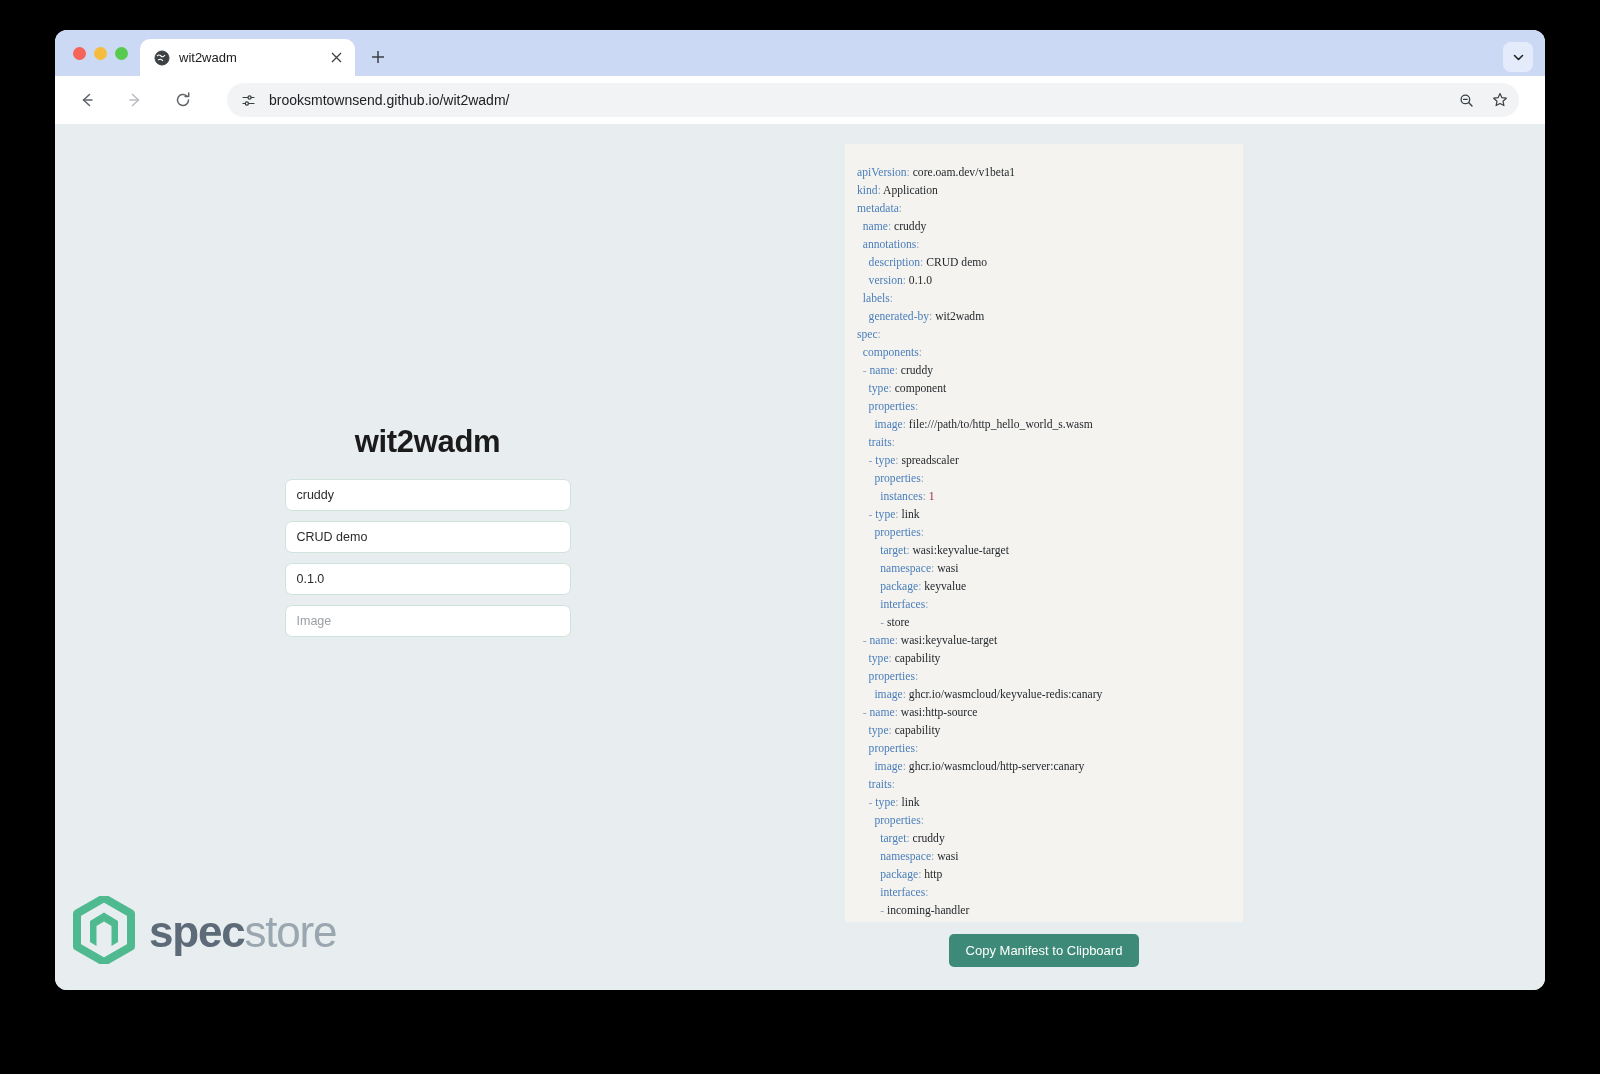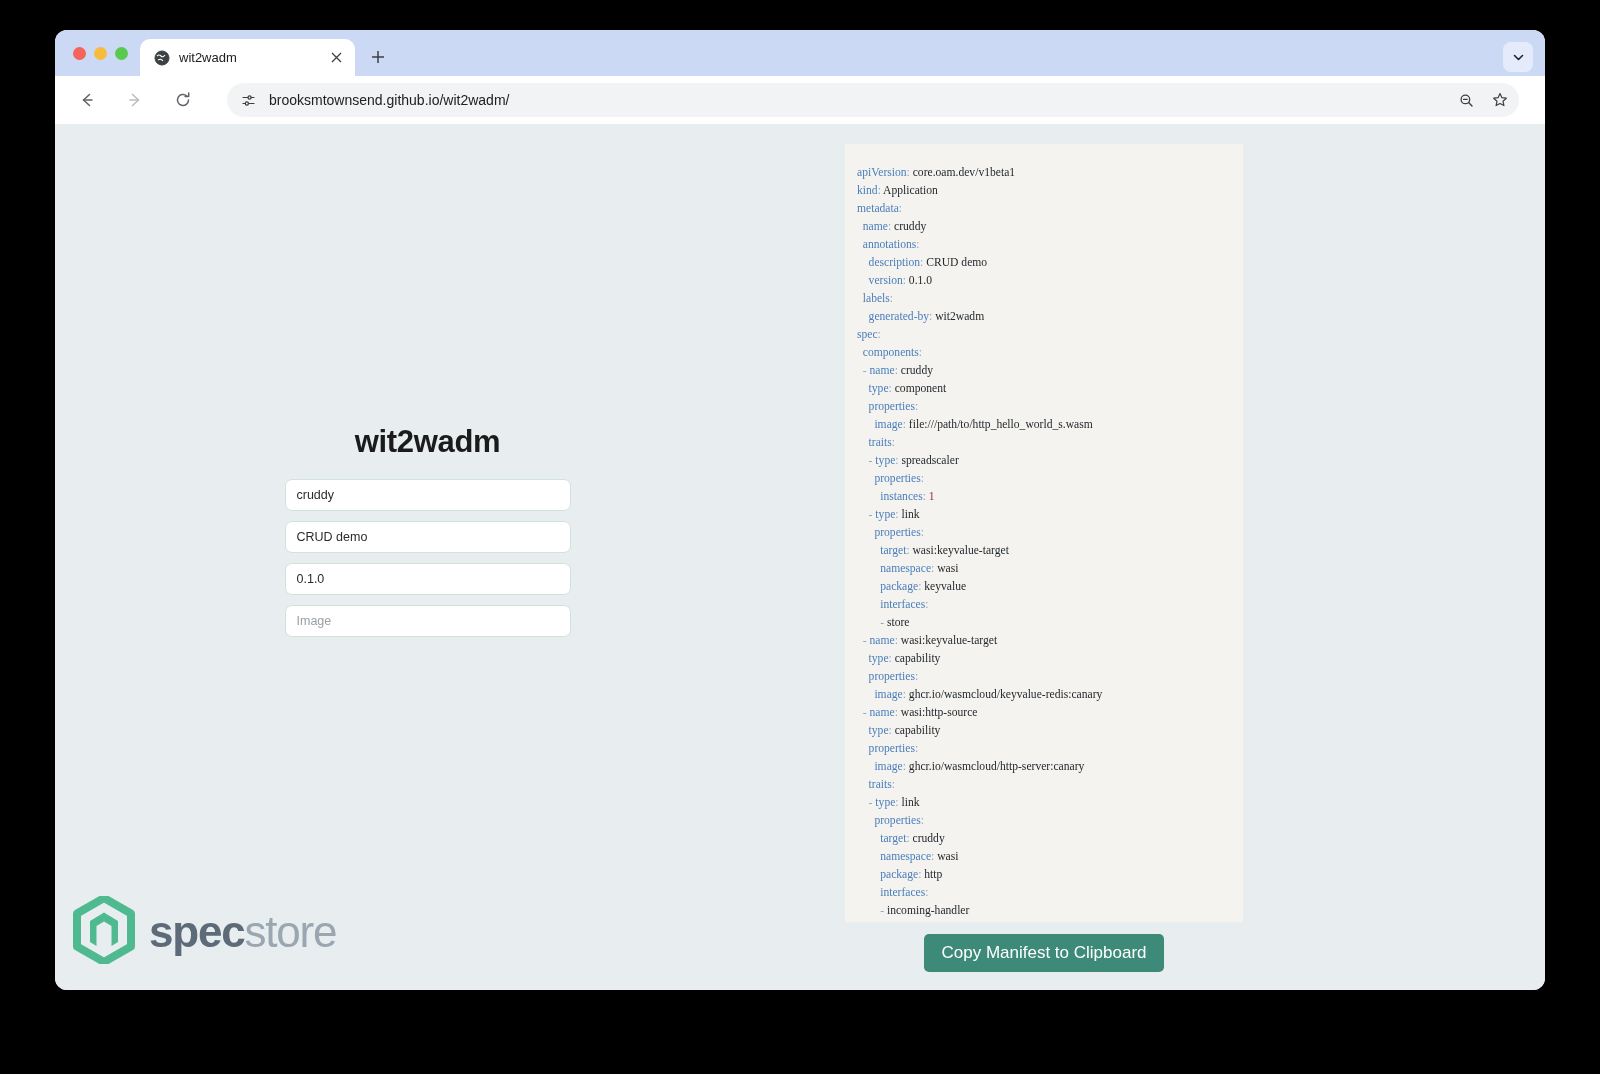--- a/index.html
+++ b/index.html
@@ -262,21 +262,21 @@
     position: absolute;
     left: 790px;
     top: 810px;
     width: 398px;
     display: flex;
     justify-content: center;
   }
   .copy-btn {
     background: #3c8a77;
     color: #ffffff;
-    font-size: 17px;
+    font-size: 13px;
     padding: 9px 17px;
     border-radius: 5px;
     border: none;
     font-family: "Liberation Sans", sans-serif;
     cursor: pointer;
     white-space: nowrap;
   }
 </style>
 </head>
 <body>

